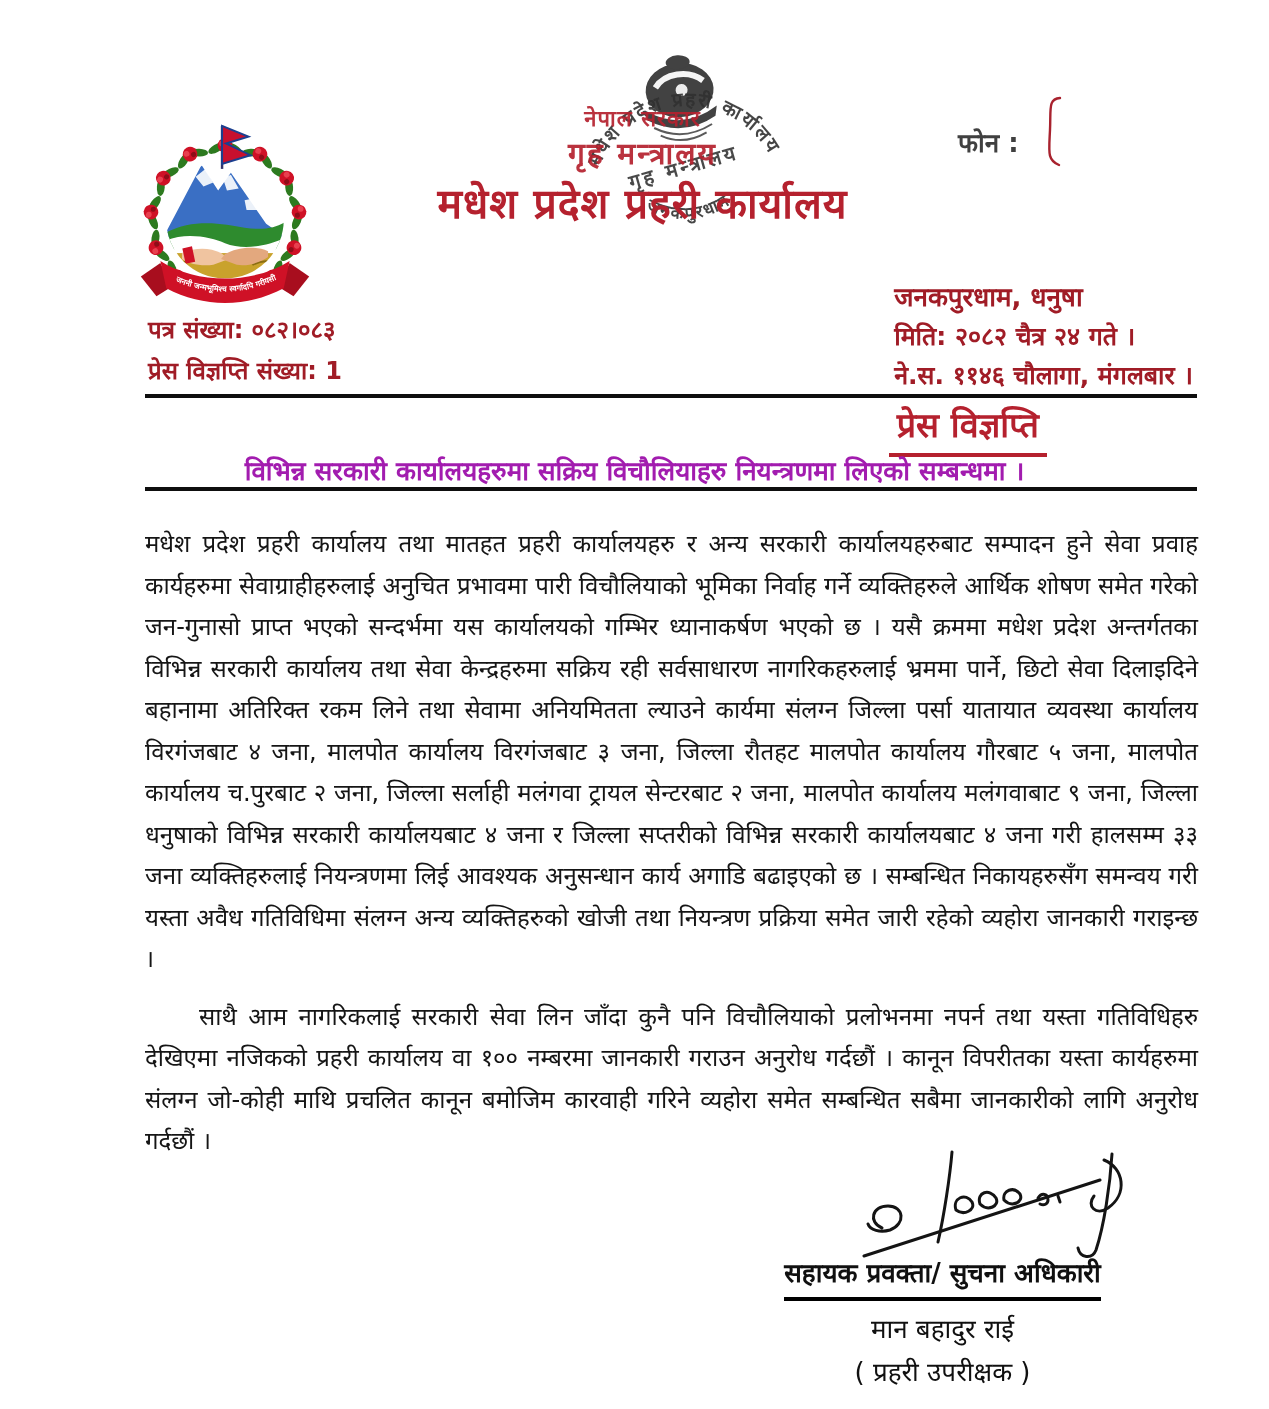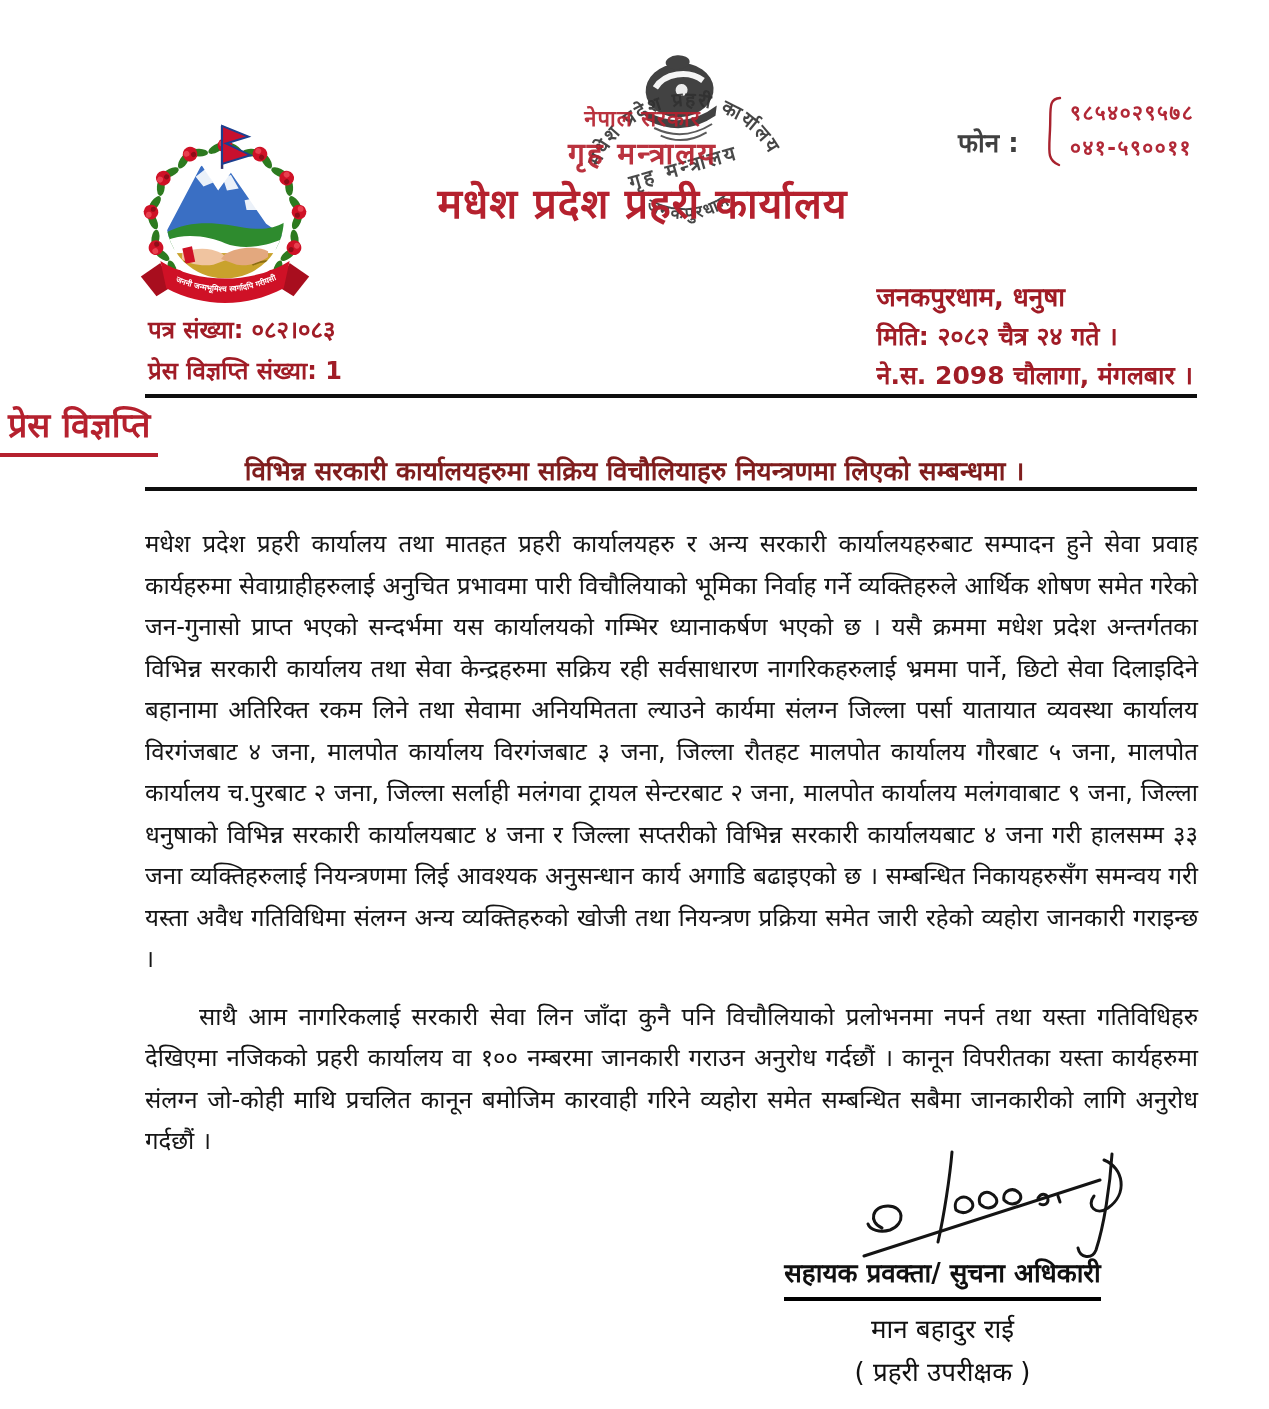--- a/index.html
+++ b/index.html
@@ -24,23 +24,23 @@
   .phone-brace { position:absolute; left:80px; top:2px; }
   .phone-nums  { position:absolute; left:112px; top:4px; color:#b12836; font-size:21px; font-weight:bold; letter-spacing:1.5px; line-height:35px; white-space:nowrap; }
   
   .meta-left  { position:absolute; left:148px; top:310px; color:#a01c26; font-weight:bold; font-size:24px; line-height:41px; }
   .meta-right { position:absolute; right:76px; top:278px; text-align:left; color:#a01c26; font-weight:bold; font-size:25px; line-height:39px; }
   .meta-right .place { font-size:26px; }
   
   .rule { position:absolute; left:145px; width:1052px; height:4px; background:#0e0e0e; }
   .rule-a { top:394px; }
   .rule-b { top:487px; }
-  .doc-title-wrap { position:absolute; left:0; top:401px; width:1047px; text-align:left; }
+  .doc-title-wrap { position:absolute; left:0; top:401px; width:1047px; text-align:right; }
   .doc-title { display:inline-block; color:#b5212e; font-size:34px; font-weight:bold; border-bottom:4px solid #b5212e; padding:0 8px 6px 8px; }
-  .doc-subject { position:absolute; left:0; top:452px; width:1269px; text-align:center; color:#7f1d1d; font-size:26px; font-weight:bold; }
+  .doc-subject { position:absolute; left:0; top:452px; width:1269px; text-align:center; color:#a21caf; font-size:26px; font-weight:bold; }
   
   .body-text { position:absolute; left:145px; top:524px; width:1053px; color:#151515; }
   .body-text p { font-size:24px; line-height:41.5px; text-align:justify; }
   .body-text p.p2 { text-indent:54px; margin-top:16px; }
   
   .signature-svg { position:absolute; left:852px; top:1146px; }
   .sig-block { position:absolute; left:770px; top:1254px; width:345px; text-align:center; color:#101010; }
   .sig-designation { display:inline-block; font-size:26px; font-weight:bold; border-bottom:4px solid #000; padding-bottom:7px; }
   .sig-name { margin-top:9px; font-size:26px; font-weight:normal; }
   .sig-rank { margin-top:7px; font-size:26px; font-weight:normal; }
@@ -140,34 +140,30 @@
   <div class="hdr-line hdr-ministry">गृह मन्त्रालय</div>
   <div class="hdr-line hdr-office">मधेश प्रदेश प्रहरी कार्यालय</div>
 
   <div class="phone-wrap">
     <span class="phone-label">फोन :</span>
     <span class="phone-brace">
       <svg width="26" height="76" viewBox="0 0 26 76">
         <path d="M 22,4 C 10,5 13,14 12,36 C 11,58 9,66 21,71" stroke="#a8222e" stroke-width="2.4" fill="none" stroke-linecap="round"></path>
       </svg>
     </span>
-    <div class="phone-nums">
-      <div>९८५४०२९५७८</div>
-      <div>०४१-५९००११</div>
-    </div>
   </div>
 
   <div class="meta-left">
     <div>पत्र संख्या: ०८२।०८३</div>
     <div>प्रेस विज्ञप्ति संख्या: 1</div>
   </div>
   <div class="meta-right">
     <div class="place">जनकपुरधाम, धनुषा</div>
     <div>मिति: २०८२ चैत्र २४ गते ।</div>
-    <div>ने.स. 2098 चौलागा, मंगलबार ।</div>
+    <div>ने.स. ११४६ चौलागा, मंगलबार ।</div>
   </div>
 
   <div class="rule rule-a"></div>
   <div class="doc-title-wrap">
     <span class="doc-title">प्रेस विज्ञप्ति</span>
   </div>
   <div class="doc-subject">विभिन्न सरकारी कार्यालयहरुमा सक्रिय विचौलियाहरु नियन्त्रणमा लिएको सम्बन्धमा ।</div>
   <div class="rule rule-b"></div>
 
   <div class="body-text">

